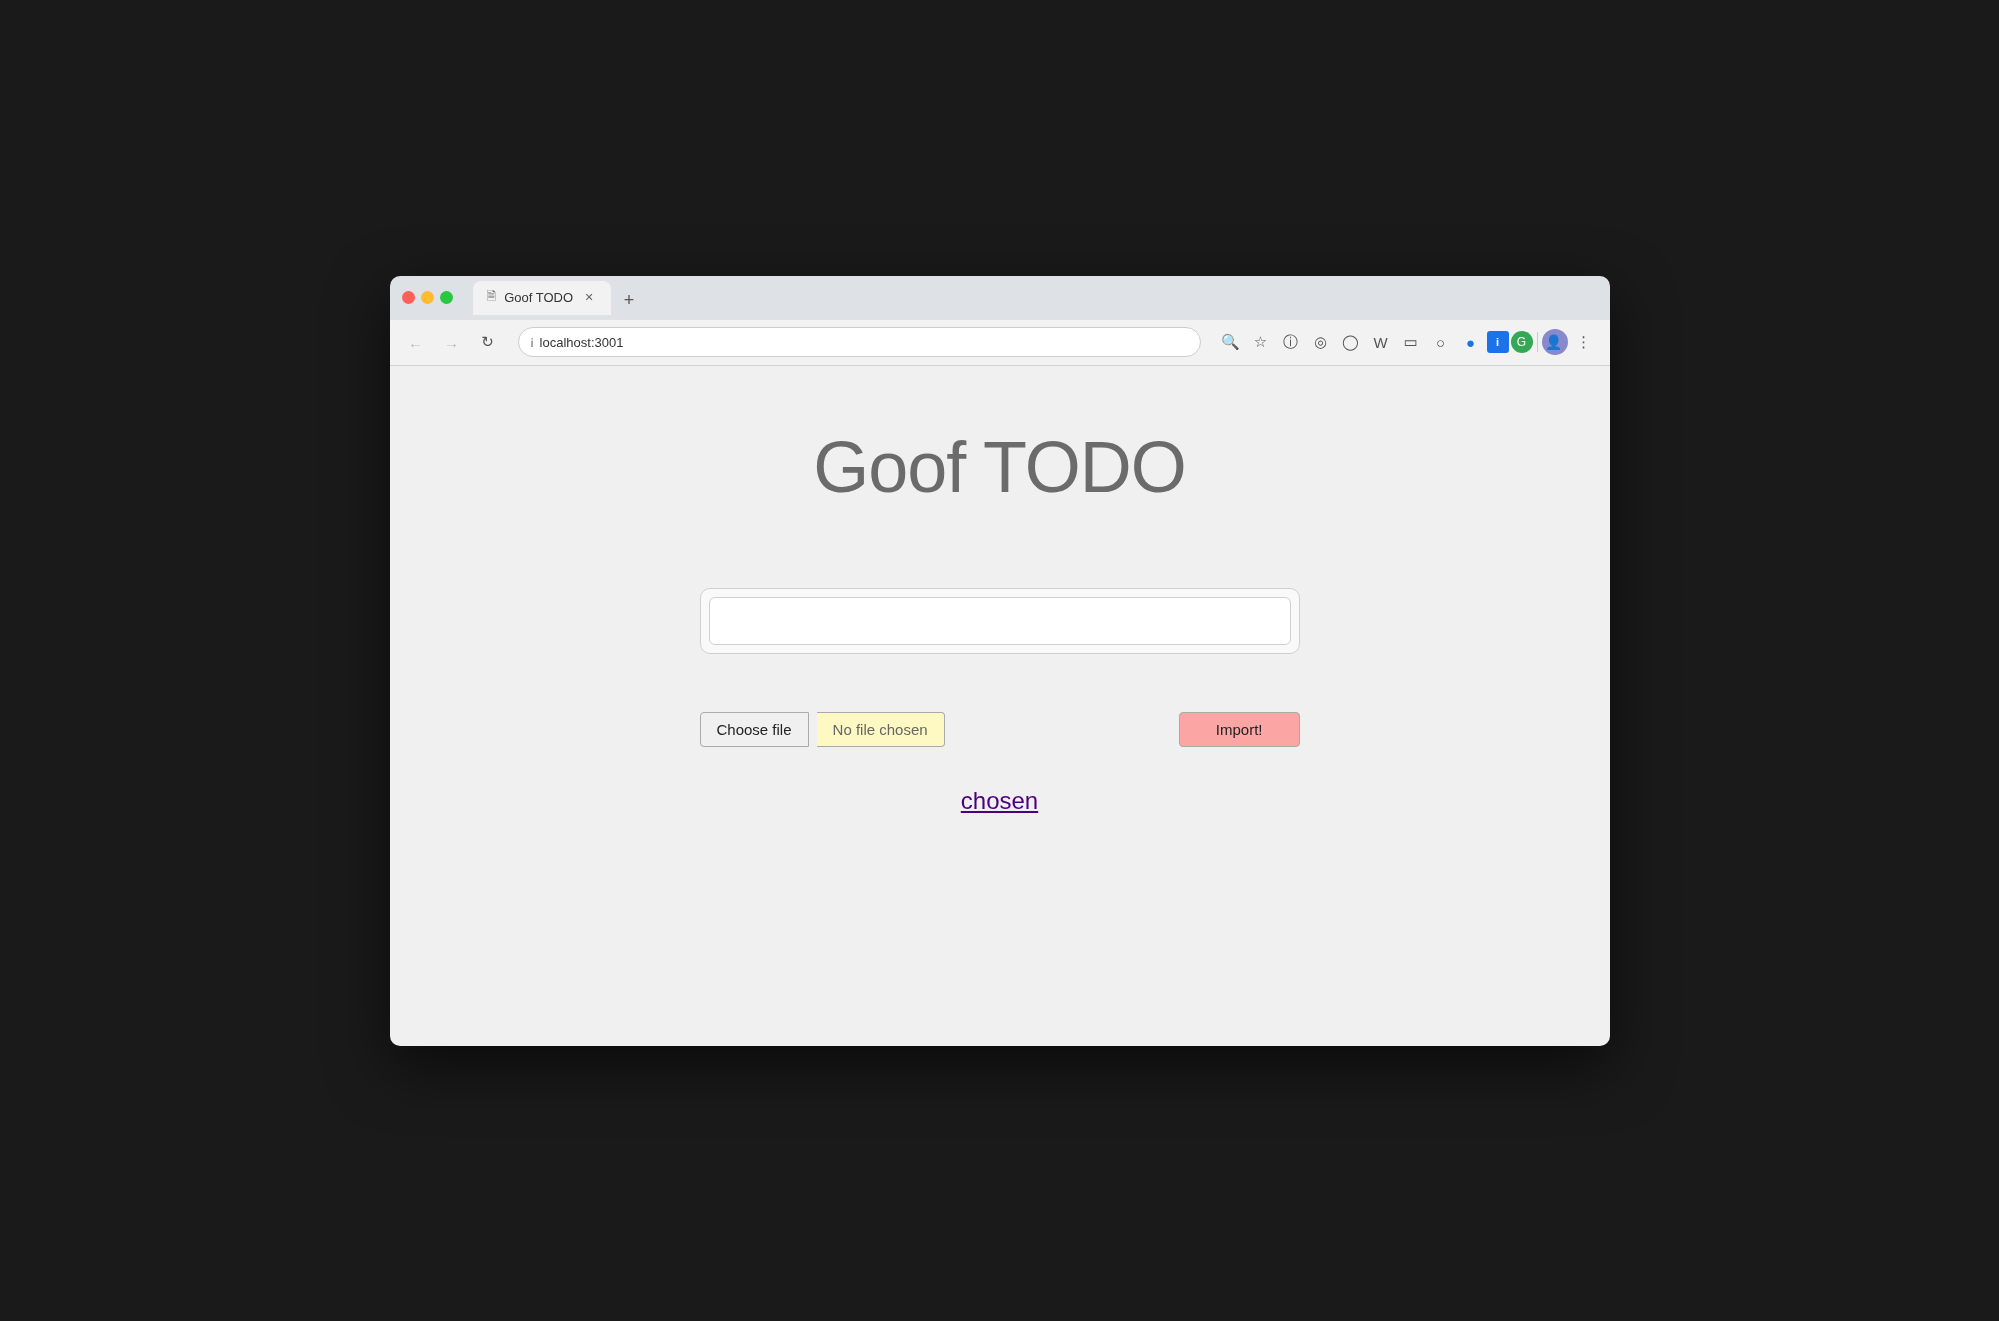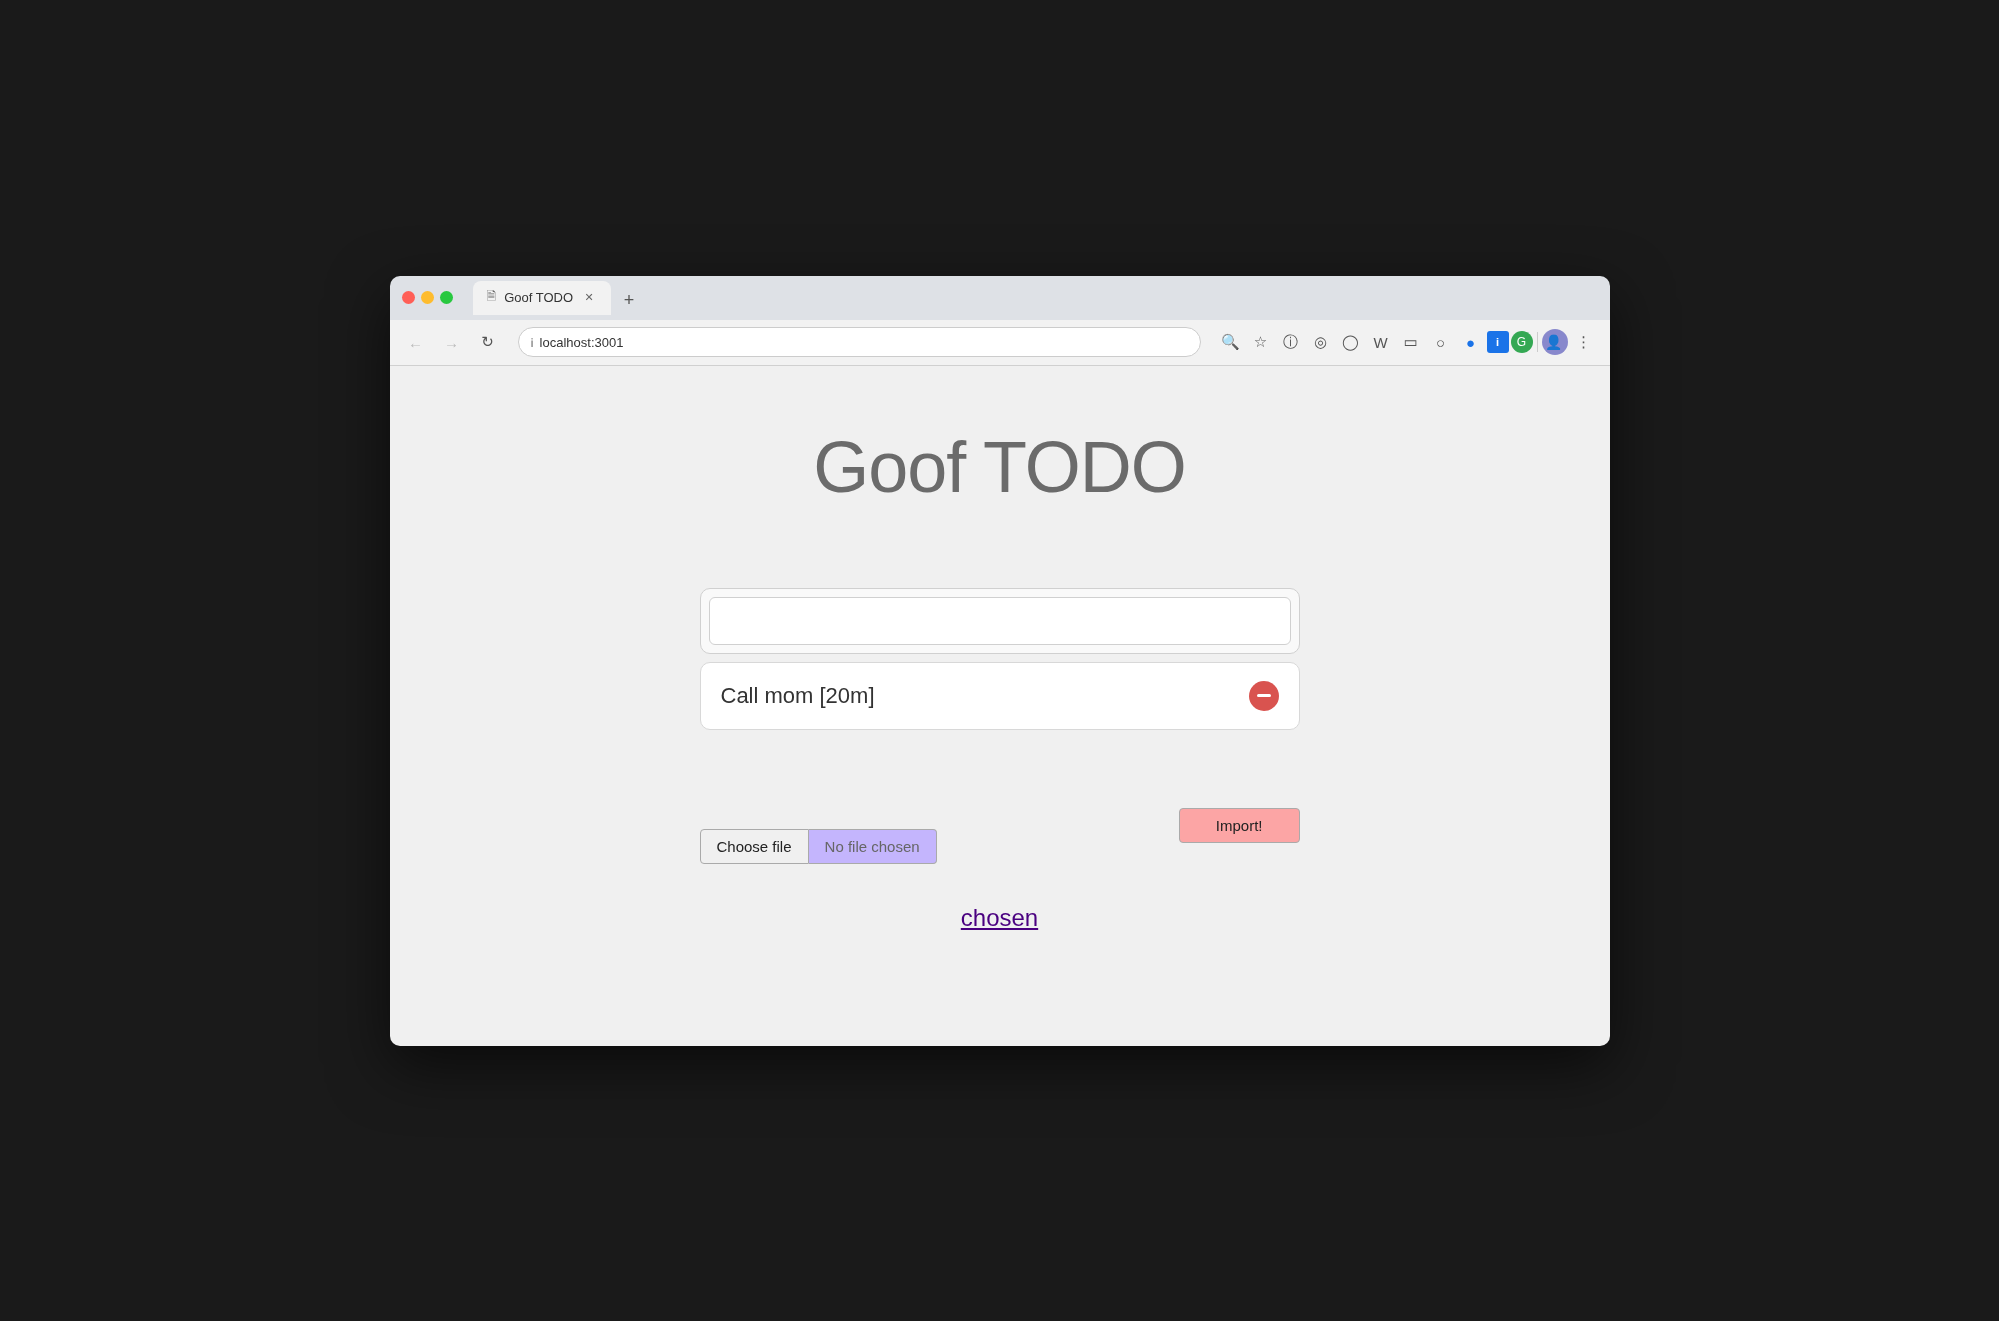--- a/index.html
+++ b/index.html
@@ -276,42 +276,41 @@
       width: 600px;
       display: flex;
       align-items: center;
       justify-content: space-between;
       margin-top: 50px;
     }
 
     .file-input-area {
       display: flex;
       align-items: center;
-      gap: 0;
-      margin-top: 41px;
+      gap: 8px;
     }
 
     .choose-file-btn {
       background: #f0f0f0;
       border: 1px solid #aaa;
       border-radius: 4px 0 0 4px;
       padding: 8px 16px;
       font-size: 15px;
       cursor: pointer;
       color: #222;
     }
 
     .file-name-display {
       border: 1px solid #aaa;
       border-left: none;
       border-radius: 0 4px 4px 0;
       padding: 8px 16px;
       font-size: 15px;
       color: #666;
-      background: #c4b5fd;
+      background: #fef9c3;
     }
 
     .import-btn {
       background: #fca5a5;
       border: 1px solid #aaa;
       border-radius: 4px;
       padding: 8px 36px;
       font-size: 15px;
       cursor: pointer;
       color: #222;
@@ -382,24 +381,20 @@
   <div class="page-content">
 
     <h1 class="app-title">Goof TODO</h1>
 
     <div class="todo-container">
 
       <div class="todo-input-wrapper">
         <input class="todo-input" type="text" placeholder="" style="">
       </div>
 
-      <div class="todo-item">
-        <span>Call mom [20m]</span>
-        <button class="remove-btn" title="Remove"></button>
-      </div>
 
     </div>
 
     <div class="import-section">
       <div class="file-input-area">
         <label class="choose-file-btn">Choose file</label>
         <span class="file-name-display">No file chosen</span>
       </div>
       <button class="import-btn">Import!</button>
     </div>

